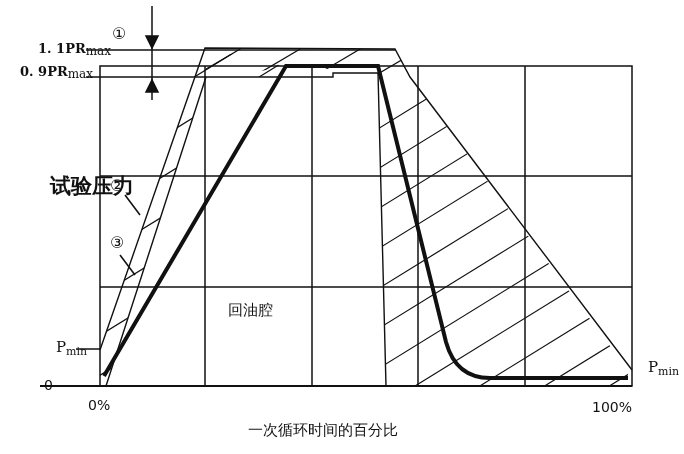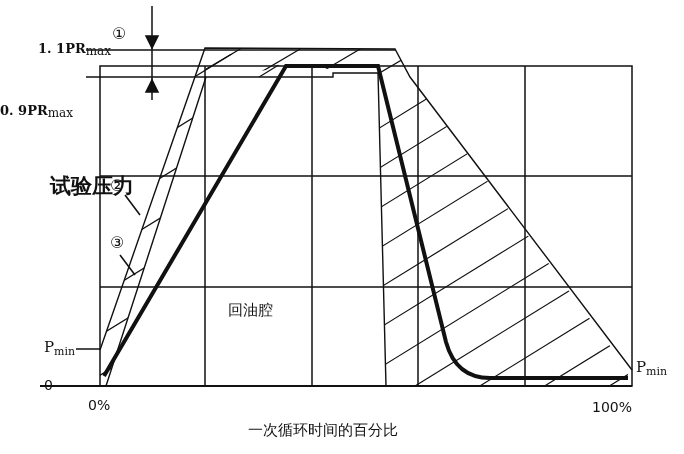--- a/index.html
+++ b/index.html
@@ -6,21 +6,21 @@
     body { width: 684px; height: 454px; position: relative; overflow: hidden; font-family: "DejaVu Serif", serif; }
     #diagram { position: absolute; left: 0; top: 0; width: 684px; height: 454px; }
     .lbl { position: absolute; color: #111; white-space: nowrap; }
     .lbl-ref { font-family: "DejaVu Serif", serif; font-weight: bold; font-size: 13px; }
     .lbl-ref sub { font-weight: normal; font-size: 12px; vertical-align: baseline; position: relative; top: 2px; }
     .marker { font-family: "DejaVu Sans", sans-serif; font-size: 16px; }
     .ylabel { font-family: "DejaVu Sans", sans-serif; font-weight: bold; font-size: 21px; line-height: 22px; width: 22px; word-break: break-all; }
     .xlabel { font-family: "DejaVu Sans", sans-serif; font-size: 15px; }
     .region { font-family: "DejaVu Sans", sans-serif; font-size: 15px; }
     .tick { font-family: "DejaVu Sans", sans-serif; font-size: 14px; }
-    .pmin { font-family: "DejaVu Serif", serif; font-size: 15px; }
+    .pmin { font-family: "DejaVu Serif", serif; font-size: 15px; margin-left: 12px; }
     .pmin sub { font-size: 11px; vertical-align: baseline; position: relative; top: 3px; }
   </style>
 </head>
 <body>
 
 <svg id="diagram" viewBox="0 0 684 454" xmlns="http://www.w3.org/2000/svg">
   <defs>
     <clipPath id="bandClip">
 
       <polygon points="100,386 107,386 205,78 205,50 200,50 100,350"></polygon>
@@ -100,21 +100,21 @@
     <line x1="125" y1="195" x2="140" y2="215" fill="none"></line>
     <line x1="120" y1="255" x2="135" y2="275" fill="none"></line>
   </g>
 
   <path stroke="#111" stroke-width="4" fill="none" d="M104,376 L286,66 L378,66 L446,342 Q456,378 490,378 L628,378"></path>
 </svg>
 
 <div class="lbl lbl-ref" style="left:6px; top:41px;margin-left:32px;">
   <span>1. 1PR</span><sub>max</sub>
 </div>
-<div class="lbl lbl-ref" style="left:0; top:64px;margin-top:39px;">
+<div class="lbl lbl-ref" style="left:20px; top:64px;">
   <span>0. 9PR</span><sub>max</sub>
 </div>
 
 <div class="lbl marker" style="left:112px; top:24px;">①</div>
 <div class="lbl marker" style="left:110px; top:176px;">②</div>
 <div class="lbl marker" style="left:110px; top:233px;">③</div>
 
 <div class="lbl ylabel" style="left:50px; top:175px;">试验压力</div>
 
 <div class="lbl pmin" style="left:44px; top:338px;">

